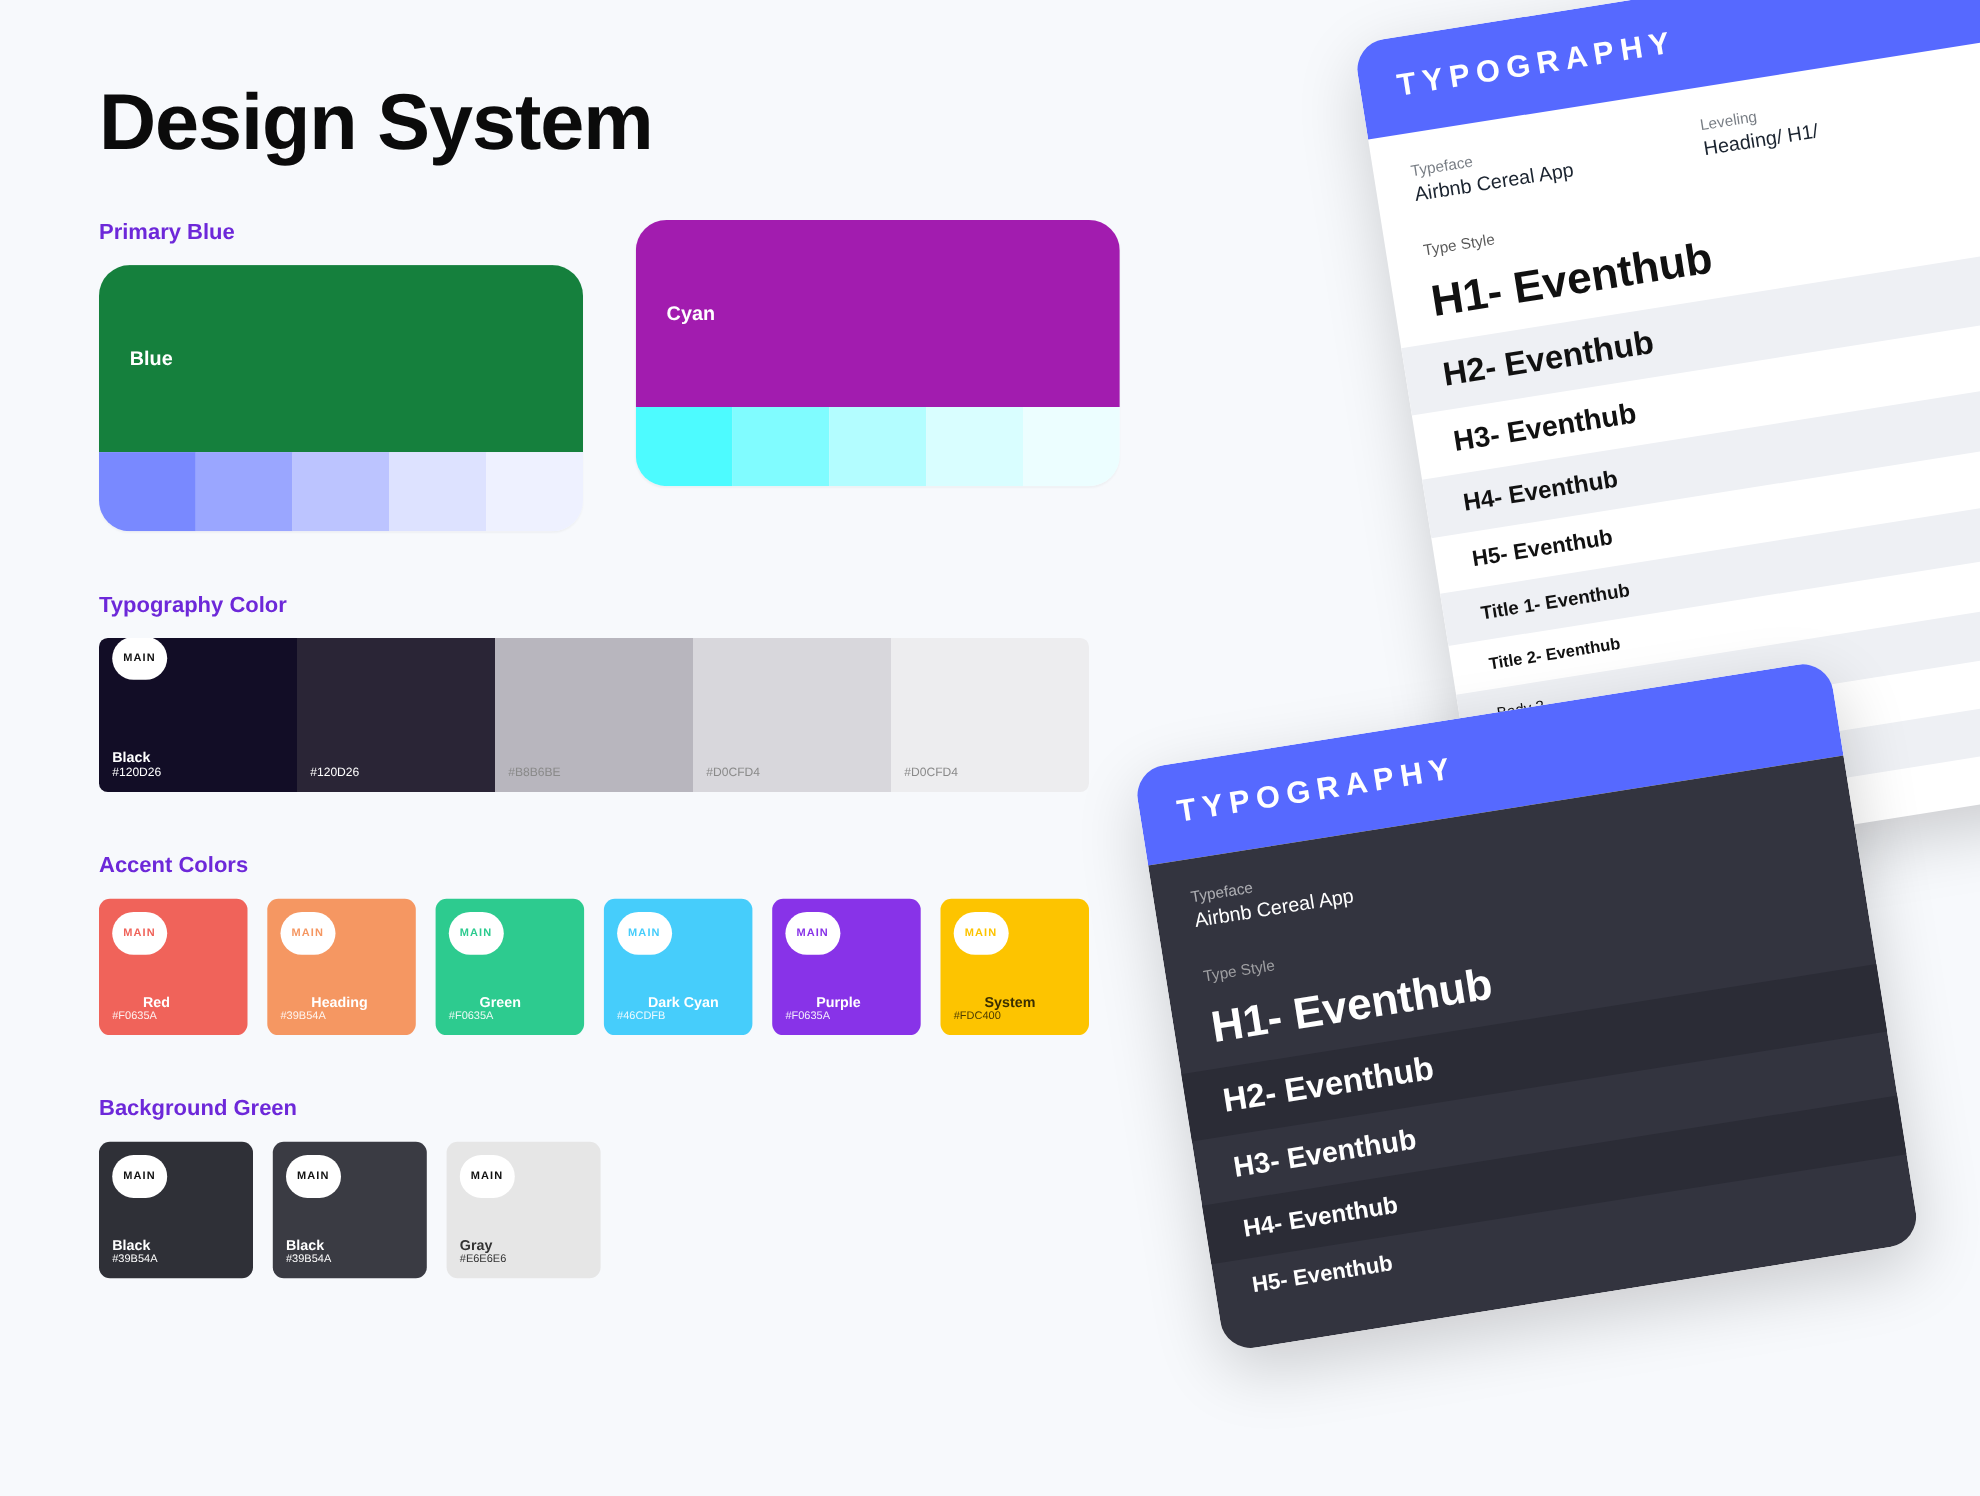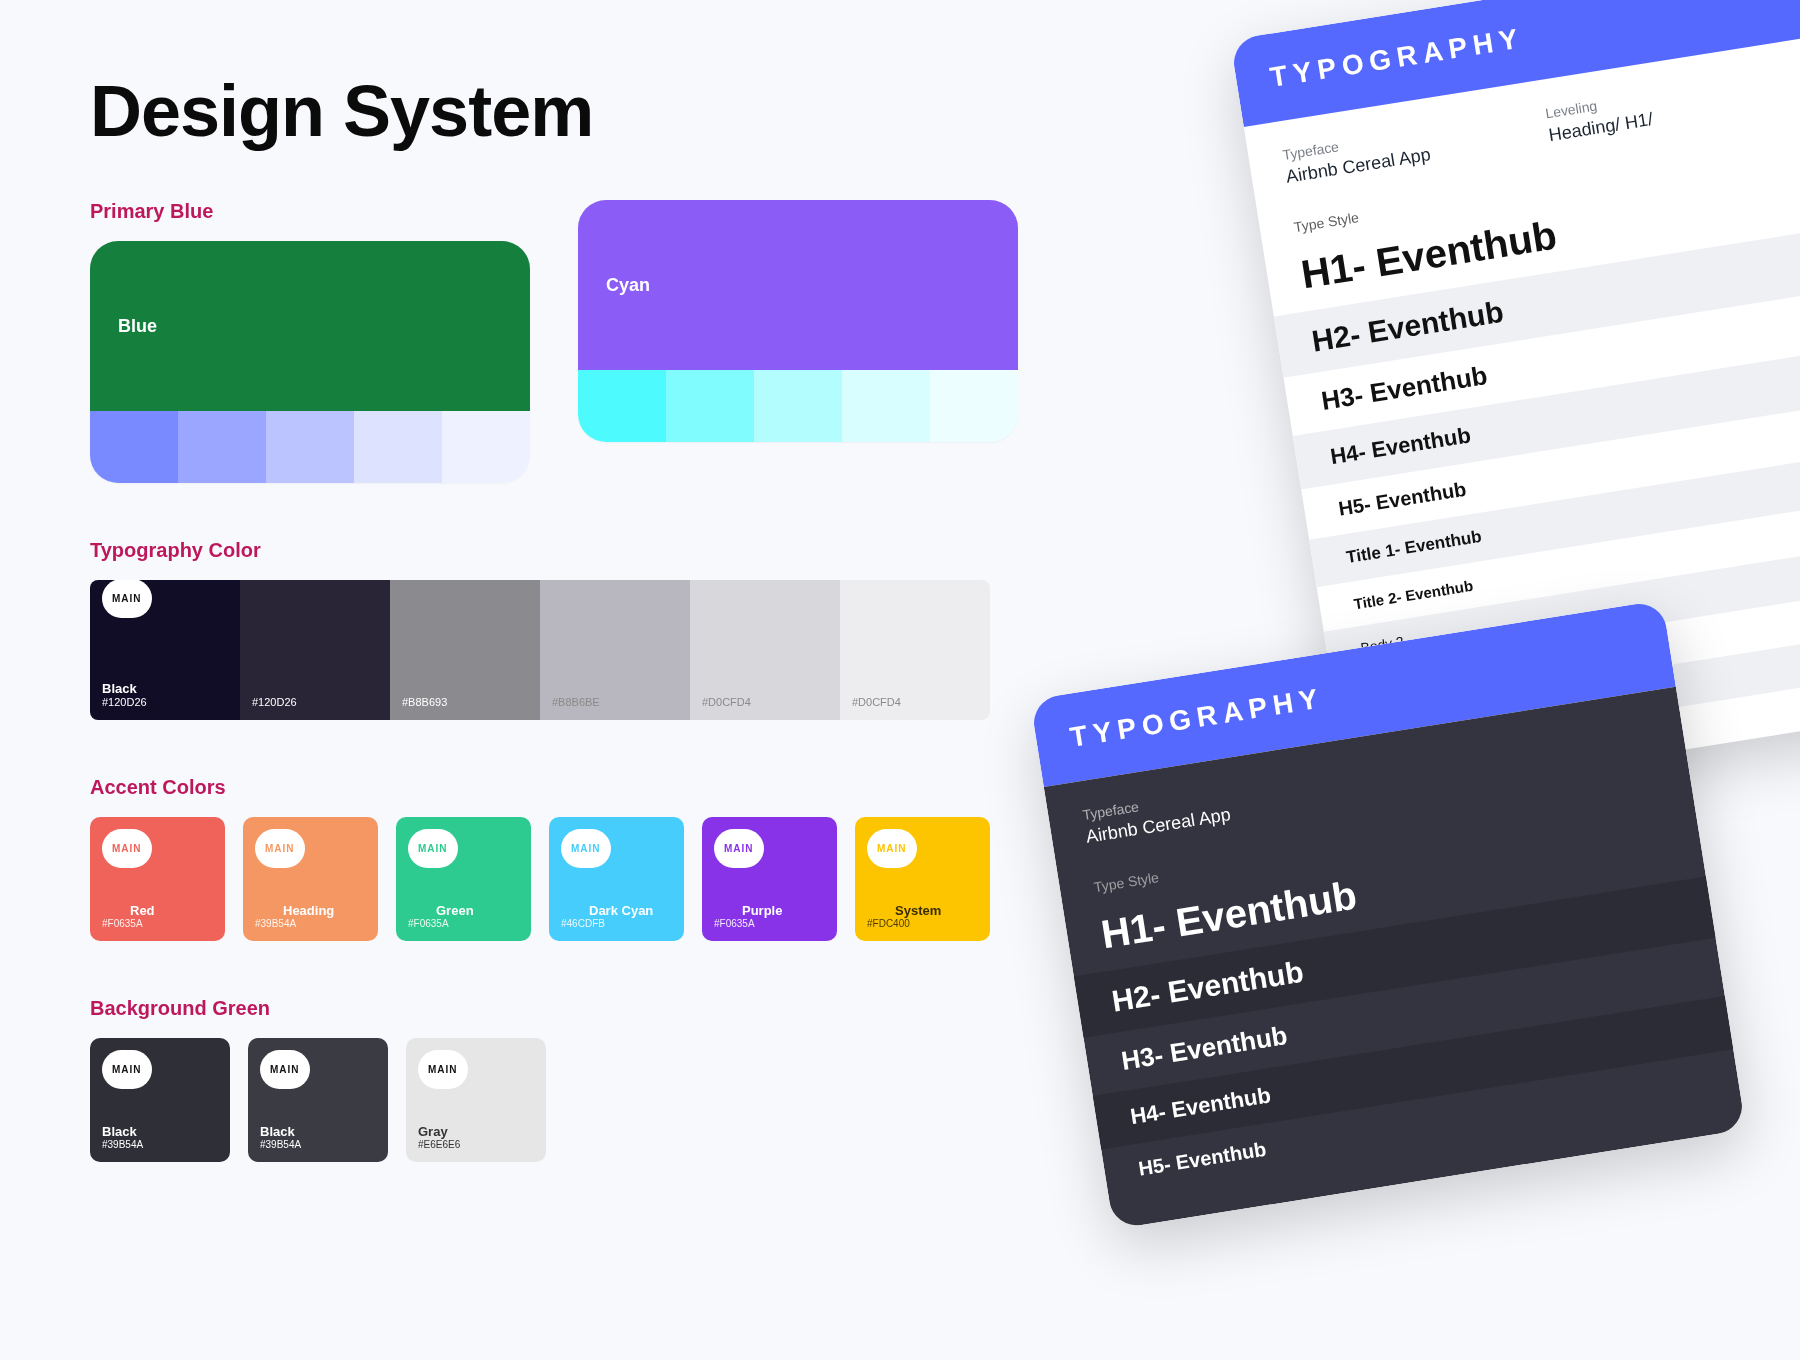--- a/index.html
+++ b/index.html
@@ -21,21 +21,21 @@
     font-weight: 800;
     letter-spacing: -1px;
     color: #0b0b0b;
     margin-bottom: 48px;
   }
   .section-row { display: flex; gap: 48px; margin-bottom: 56px; }
   .col { flex: 0 0 auto; }
   .sub-title {
     font-size: 20px;
     font-weight: 600;
-    color: #be185d;
+    color: #6d28d9;
     margin-bottom: 18px;
   }
   
   .swatch-card {
     width: 440px;
     border-radius: 28px;
     overflow: hidden;
     box-shadow: 0 1px 2px rgba(0,0,0,0.04);
   }
   .swatch-main {
@@ -188,21 +188,21 @@
             <div style="background: rgb(154, 166, 255);"></div>
             <div style="background: rgb(188, 196, 255);"></div>
             <div style="background: rgb(221, 226, 255);"></div>
             <div style="background: rgb(238, 241, 255);"></div>
           </div>
       </div>
     </div>
 
     <div class="col">
       <div class="swatch-card">
-        <div class="swatch-main" style="background:#8b5cf6">Cyan</div>
+        <div class="swatch-main" style="background:#a21caf">Cyan</div>
         <div class="swatch-strip" id="secondary-strip">
             <div style="background: rgb(77, 251, 255);"></div>
             <div style="background: rgb(128, 252, 255);"></div>
             <div style="background: rgb(179, 253, 255);"></div>
             <div style="background: rgb(217, 254, 255);"></div>
             <div style="background: rgb(236, 254, 255);"></div>
           </div>
       </div>
     </div>
   </div>
@@ -213,26 +213,20 @@
         <div><span class="chip">MAIN</span></div>
         <div>
           <div class="name">Black</div>
           <div class="hex">#120D26</div>
         </div>
       </div>
       <div class="typo-swatch dark" style="background: rgb(42, 37, 54);">
         <div></div>
         <div>
           <div class="hex">#120D26</div>
-        </div>
-      </div>
-      <div class="typo-swatch dark" style="background: rgb(139, 138, 143);">
-        <div></div>
-        <div>
-          <div class="hex">#B8B693</div>
         </div>
       </div>
       <div class="typo-swatch light" style="background: rgb(184, 182, 190);">
         <div></div>
         <div>
           <div class="hex">#B8B6BE</div>
         </div>
       </div>
       <div class="typo-swatch light" style="background: rgb(216, 215, 220);">
         <div></div>

